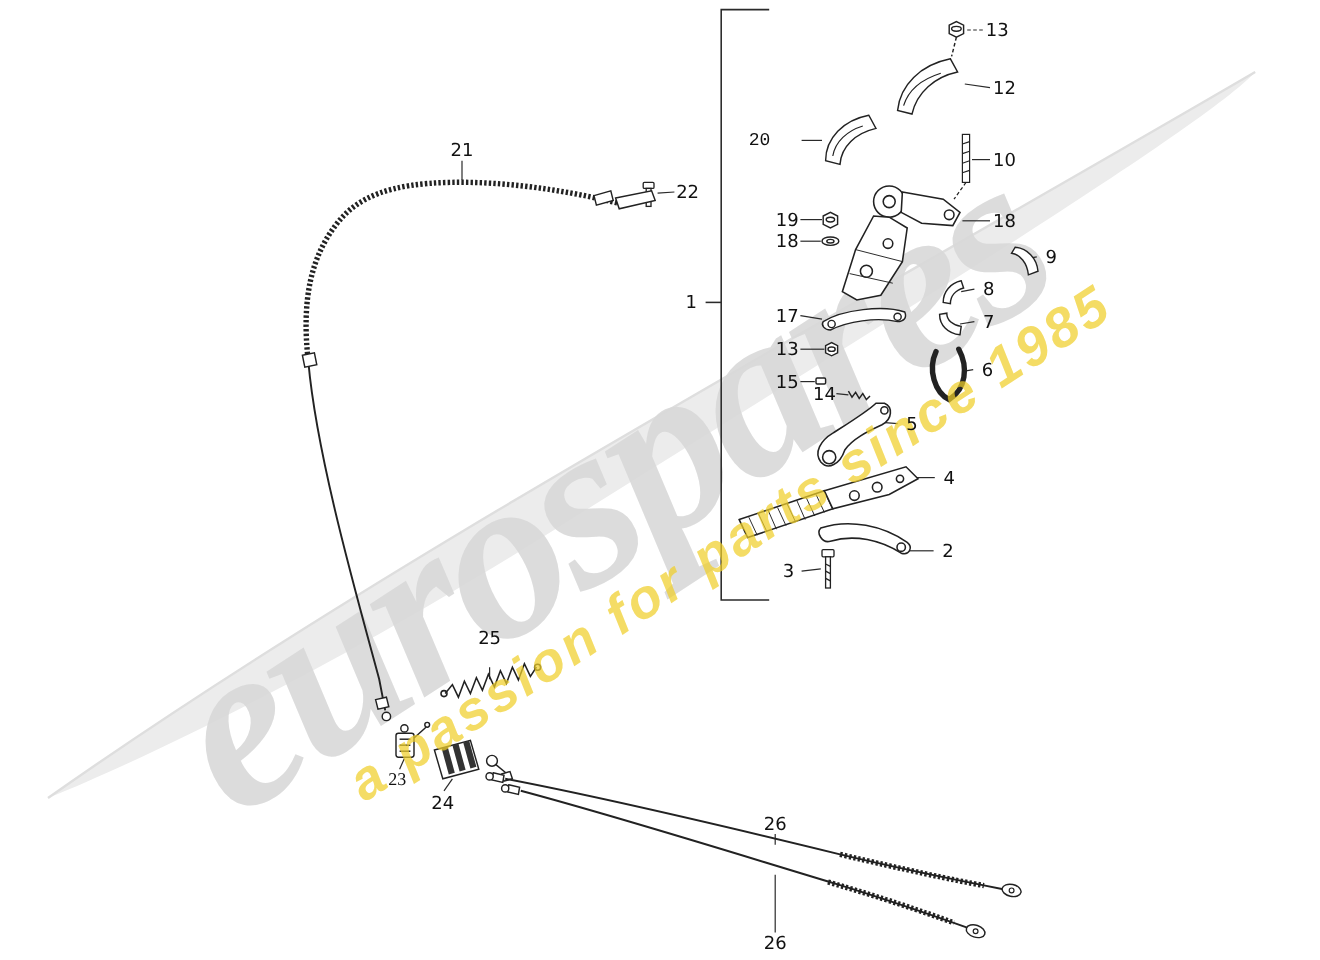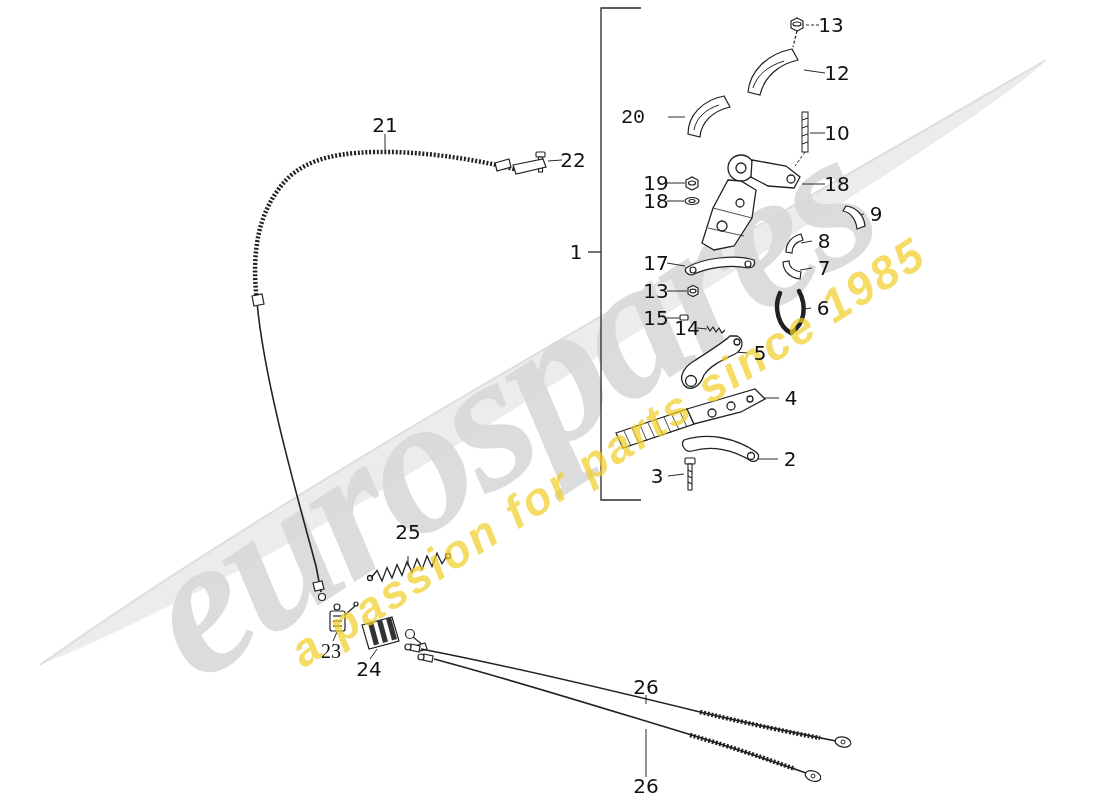--- a/index.html
+++ b/index.html
@@ -15,21 +15,21 @@
   .art-layer{z-index:3;}
   .watermark-tagline{
     position:absolute;left:608px;top:452px;z-index:4;
     transform:translate(-50%,-50%) rotate(-33deg);
     font-family:"Liberation Sans",sans-serif;font-style:italic;font-weight:bold;
     font-size:46px;letter-spacing:3px;white-space:nowrap;opacity:.72;
   }
   .labels-layer{position:absolute;left:0;top:0;width:1100px;height:800px;z-index:5;}
   .part-label{
     position:absolute;transform:translate(-50%,-50%);
-    font-size:20px;color:#111;font-family:"DejaVu Sans",sans-serif;
+    font-size:15px;color:#111;font-family:"DejaVu Sans",sans-serif;
   }
 </style>
 </head>
 <body>
 
 <div class="stage">
 
   <svg class="layer swoosh-layer" width="1100" height="800" viewBox="0 0 1100 800">
     <path d="M40 665 C 320 468, 665 282, 1046 60 C 1002 108, 700 292, 458 444 C 292 548, 132 628, 40 665 Z" fill="#ececec"></path>
     <path d="M40 665 C 320 468, 665 282, 1046 60" fill="none" stroke="#dedede" stroke-width="2"></path>

